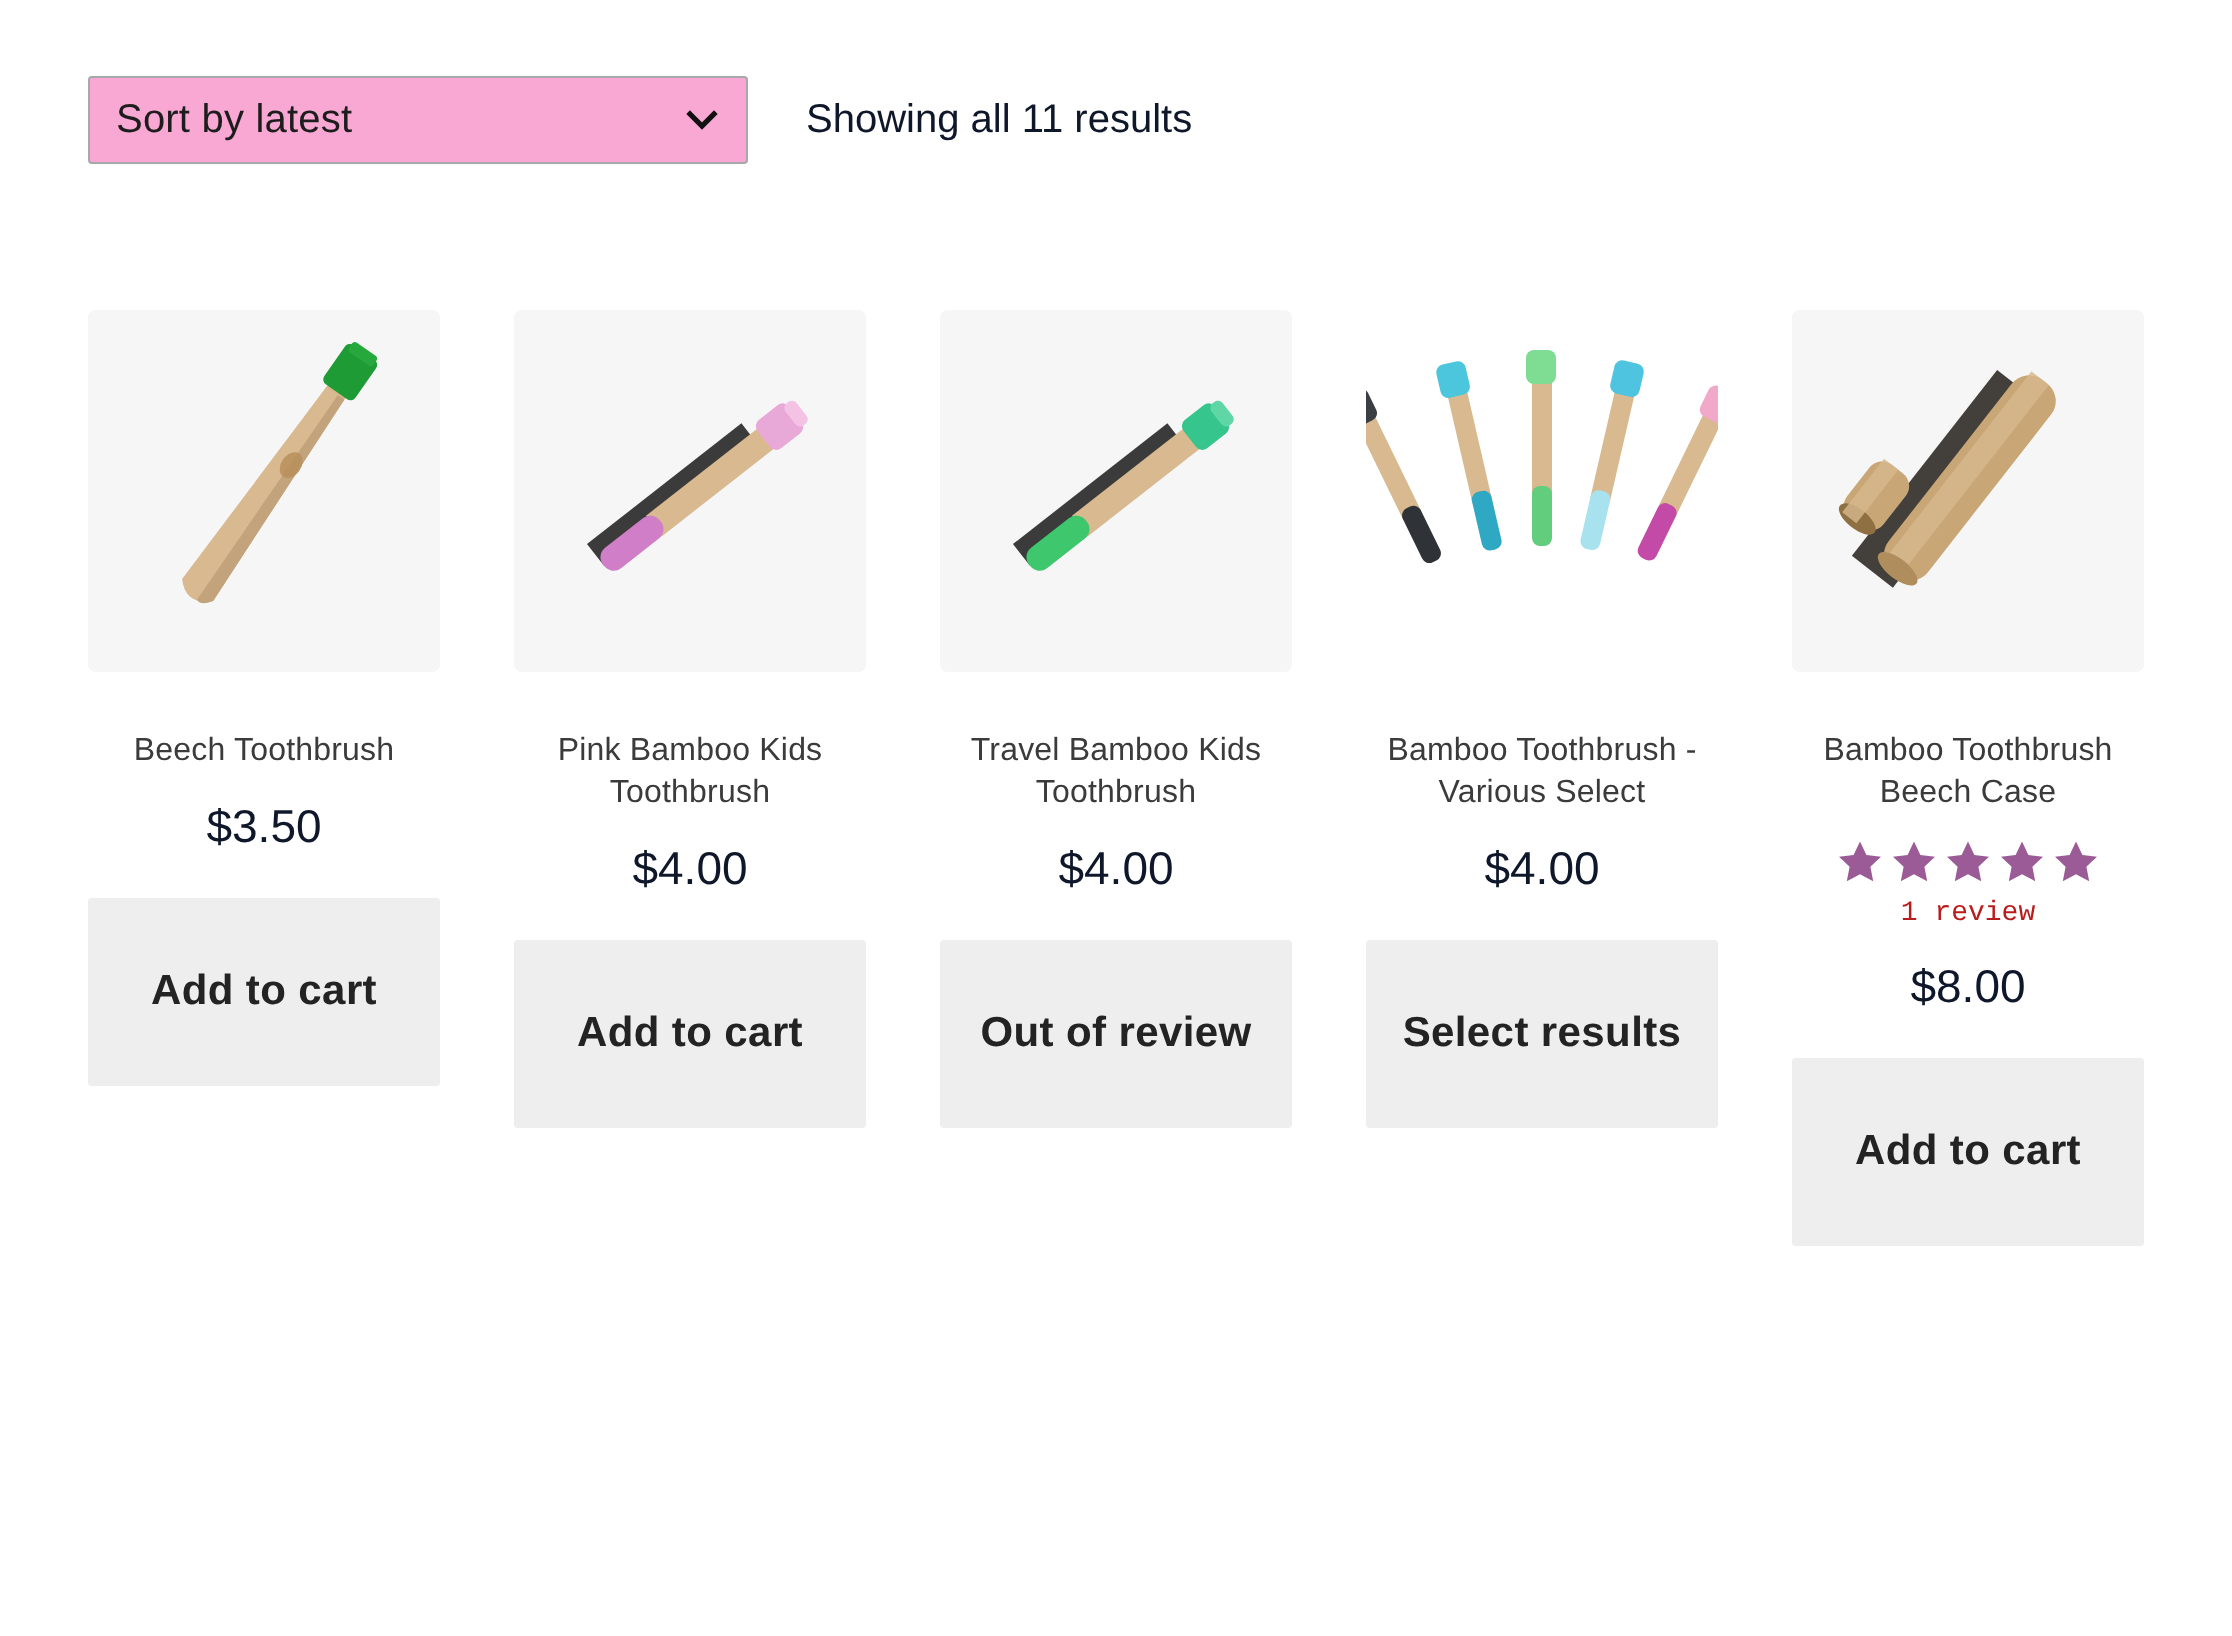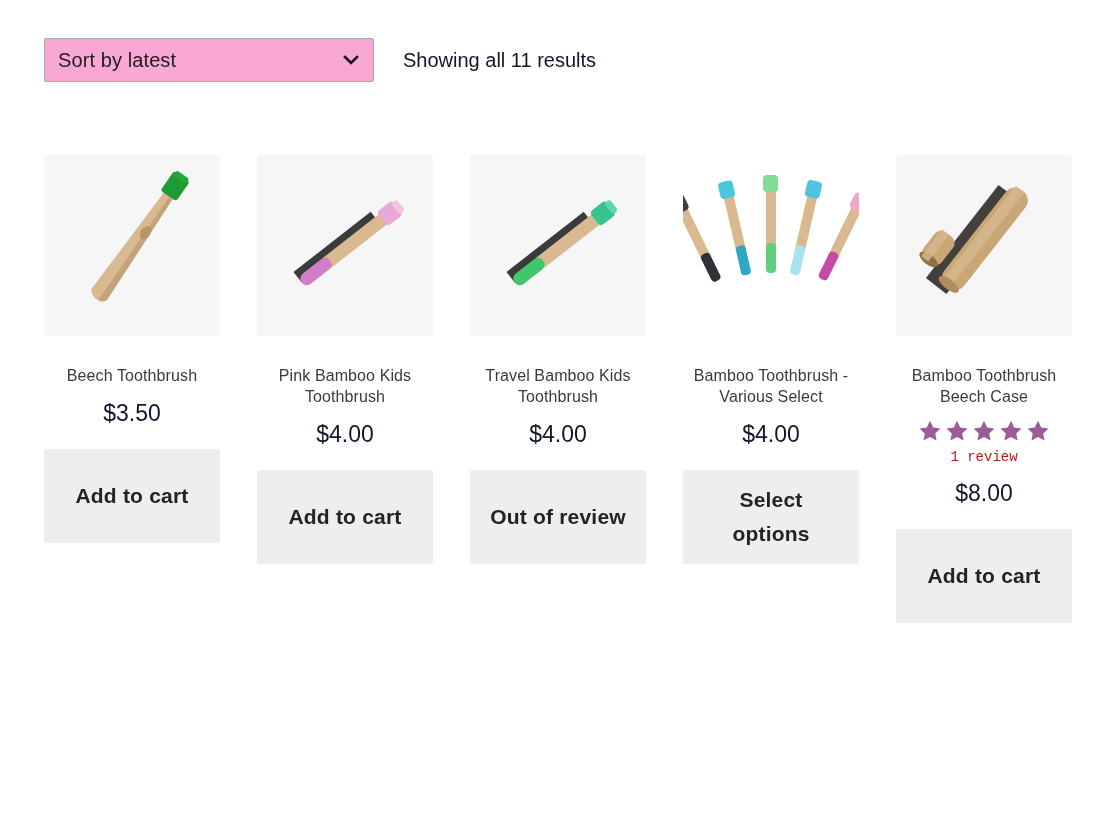--- a/index.html
+++ b/index.html
@@ -264,21 +264,21 @@
           <g transform="rotate(26 146 110)">
             <rect x="141" y="46" width="10" height="56" rx="2" fill="#d9ba90"></rect>
             <rect x="141" y="96" width="10" height="30" rx="4" fill="#c44aa8"></rect>
             <rect x="138" y="32" width="15" height="17" rx="4" fill="#f2a8c8"></rect>
           </g>
         </svg>
       </div>
       <div class="product-title">Bamboo Toothbrush - Various Select</div>
       <div class="product-price">$4.00</div>
       <button class="product-action">
-        <span>Select options</span>
+        <span>Select results</span>
       </button>
     </div>
 
     <div class="product-card">
       <div class="product-thumb">
         <svg viewBox="0 0 176 181" aria-hidden="true">
           <rect width="176" height="181" fill="#f6f6f6"></rect>
           <g transform="rotate(38 95 90)">
             <path d="M74 30 L100 30 L100 148 L74 148 Z" fill="#17120c" opacity="0.8" transform="translate(-10,8)"></path>
             <rect x="74" y="28" width="25" height="122" rx="11" fill="#c9a676"></rect>

